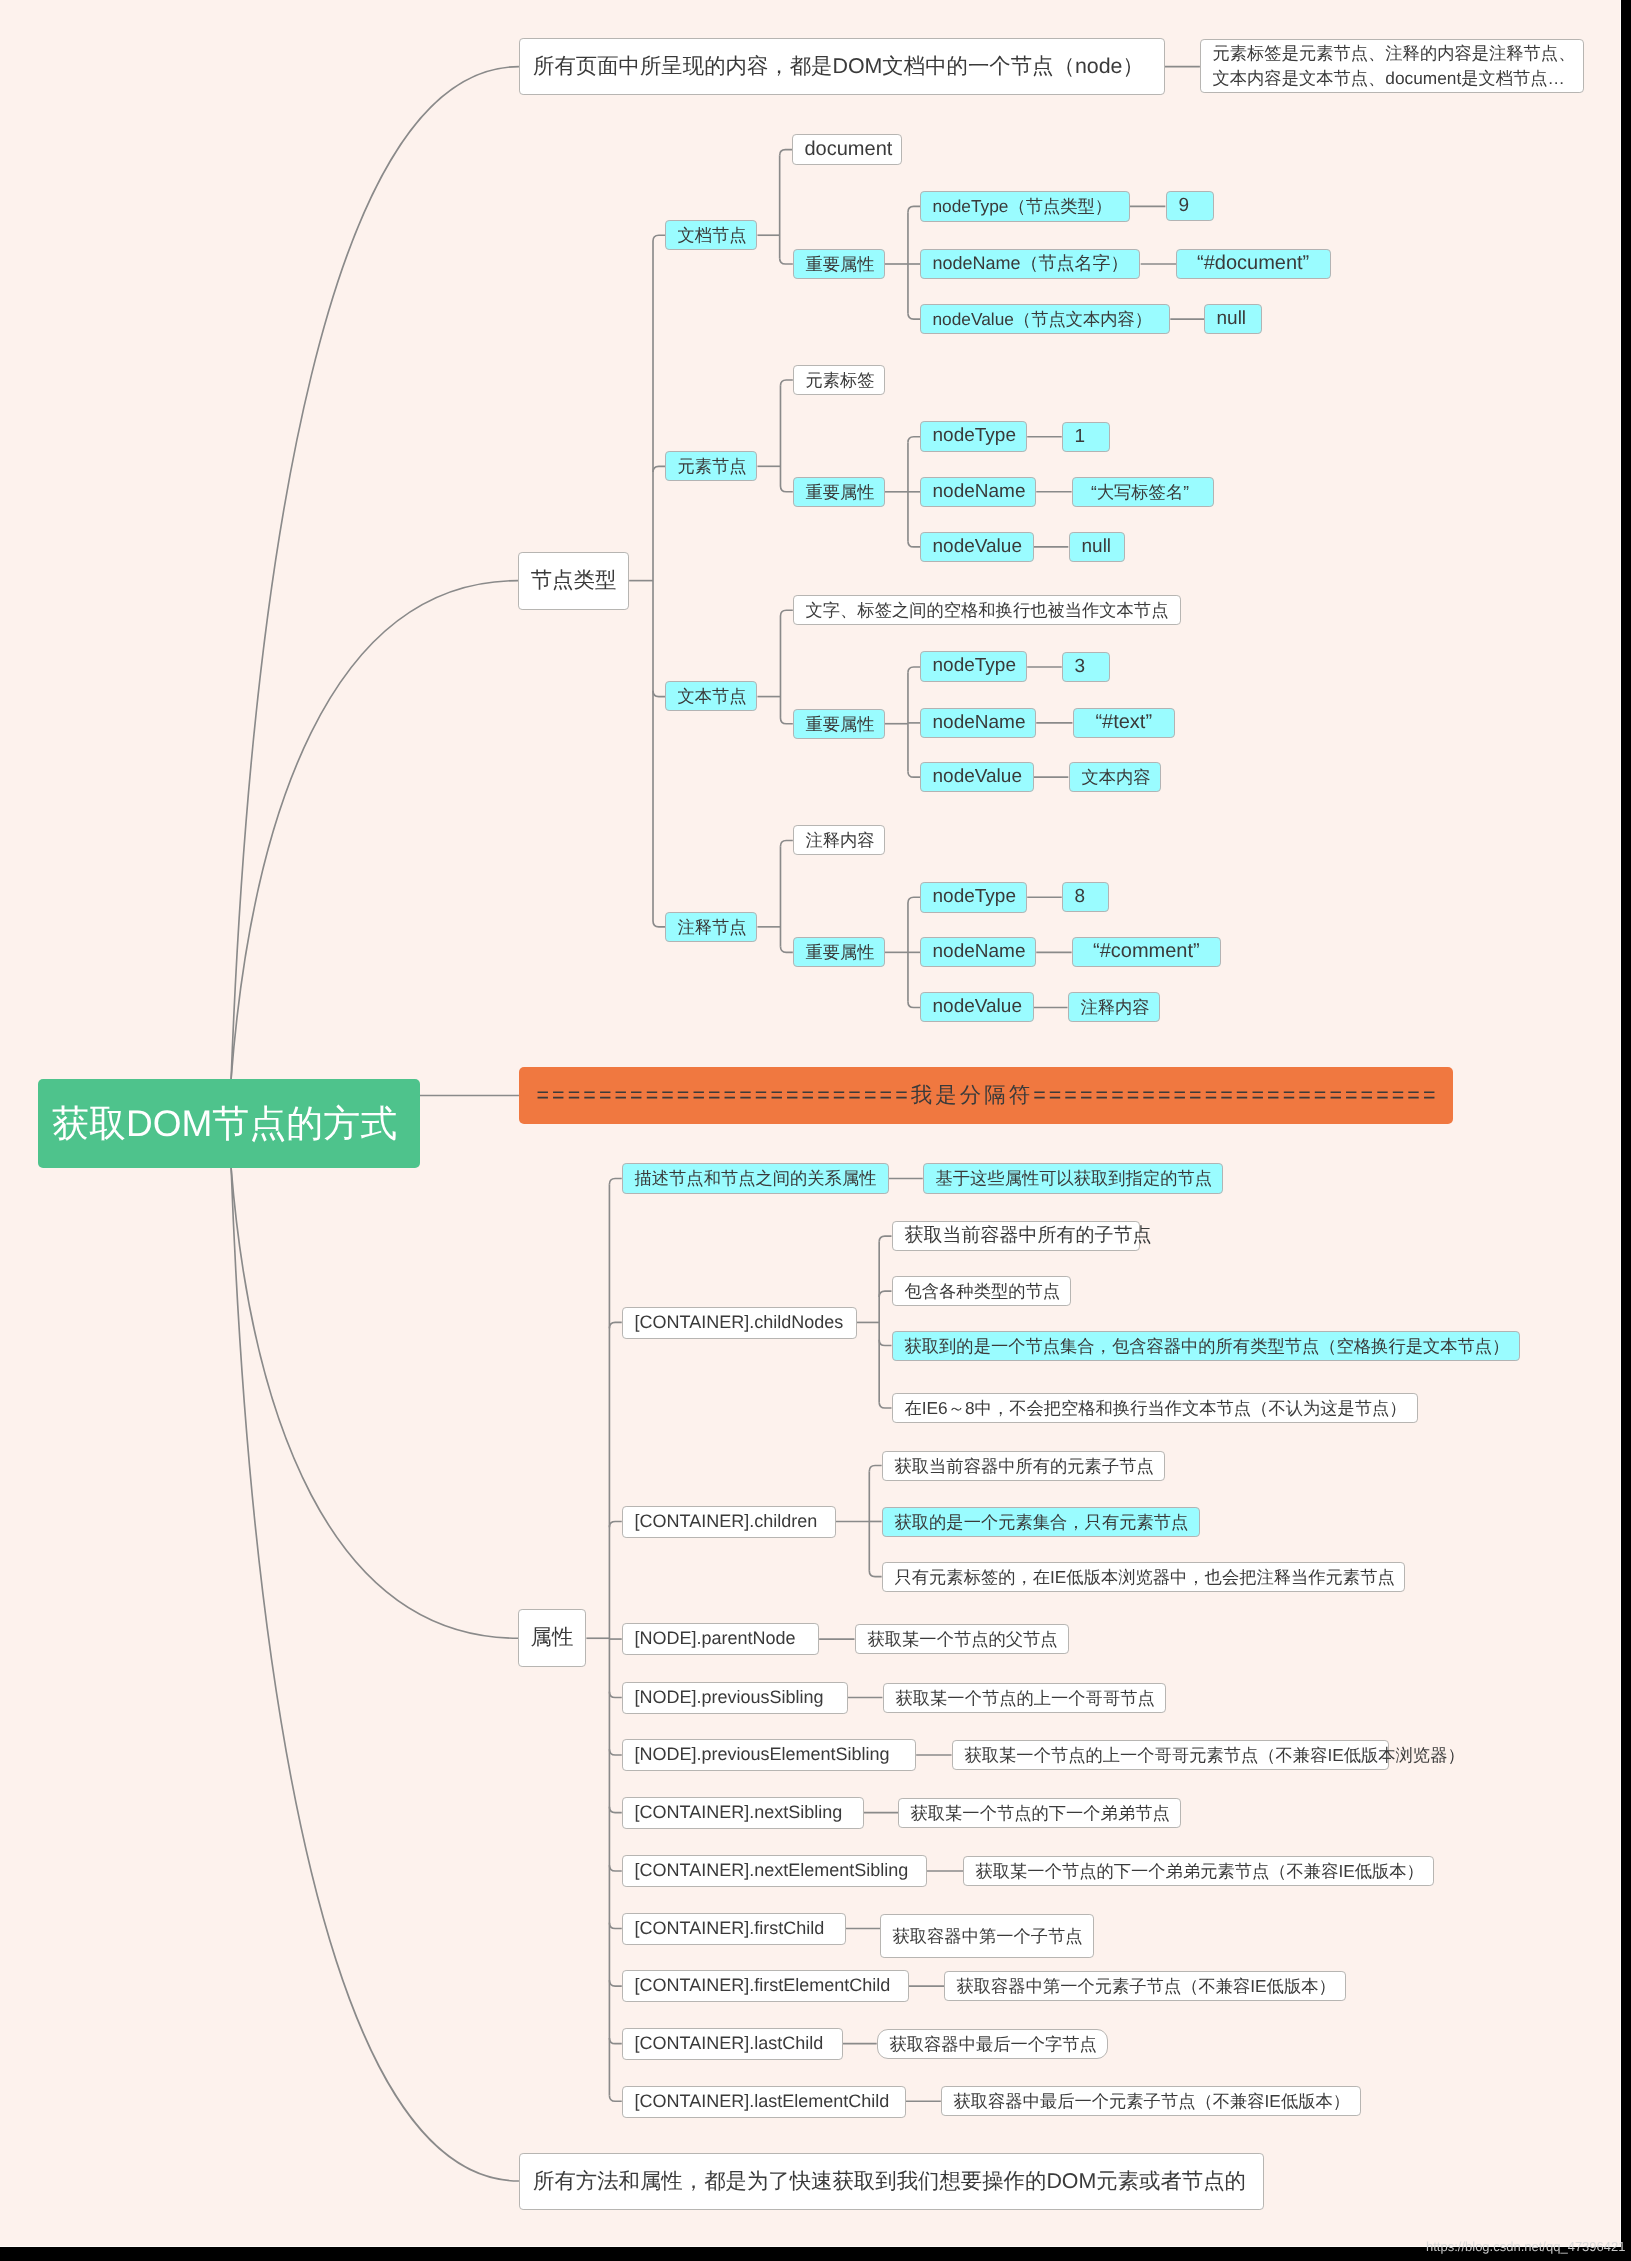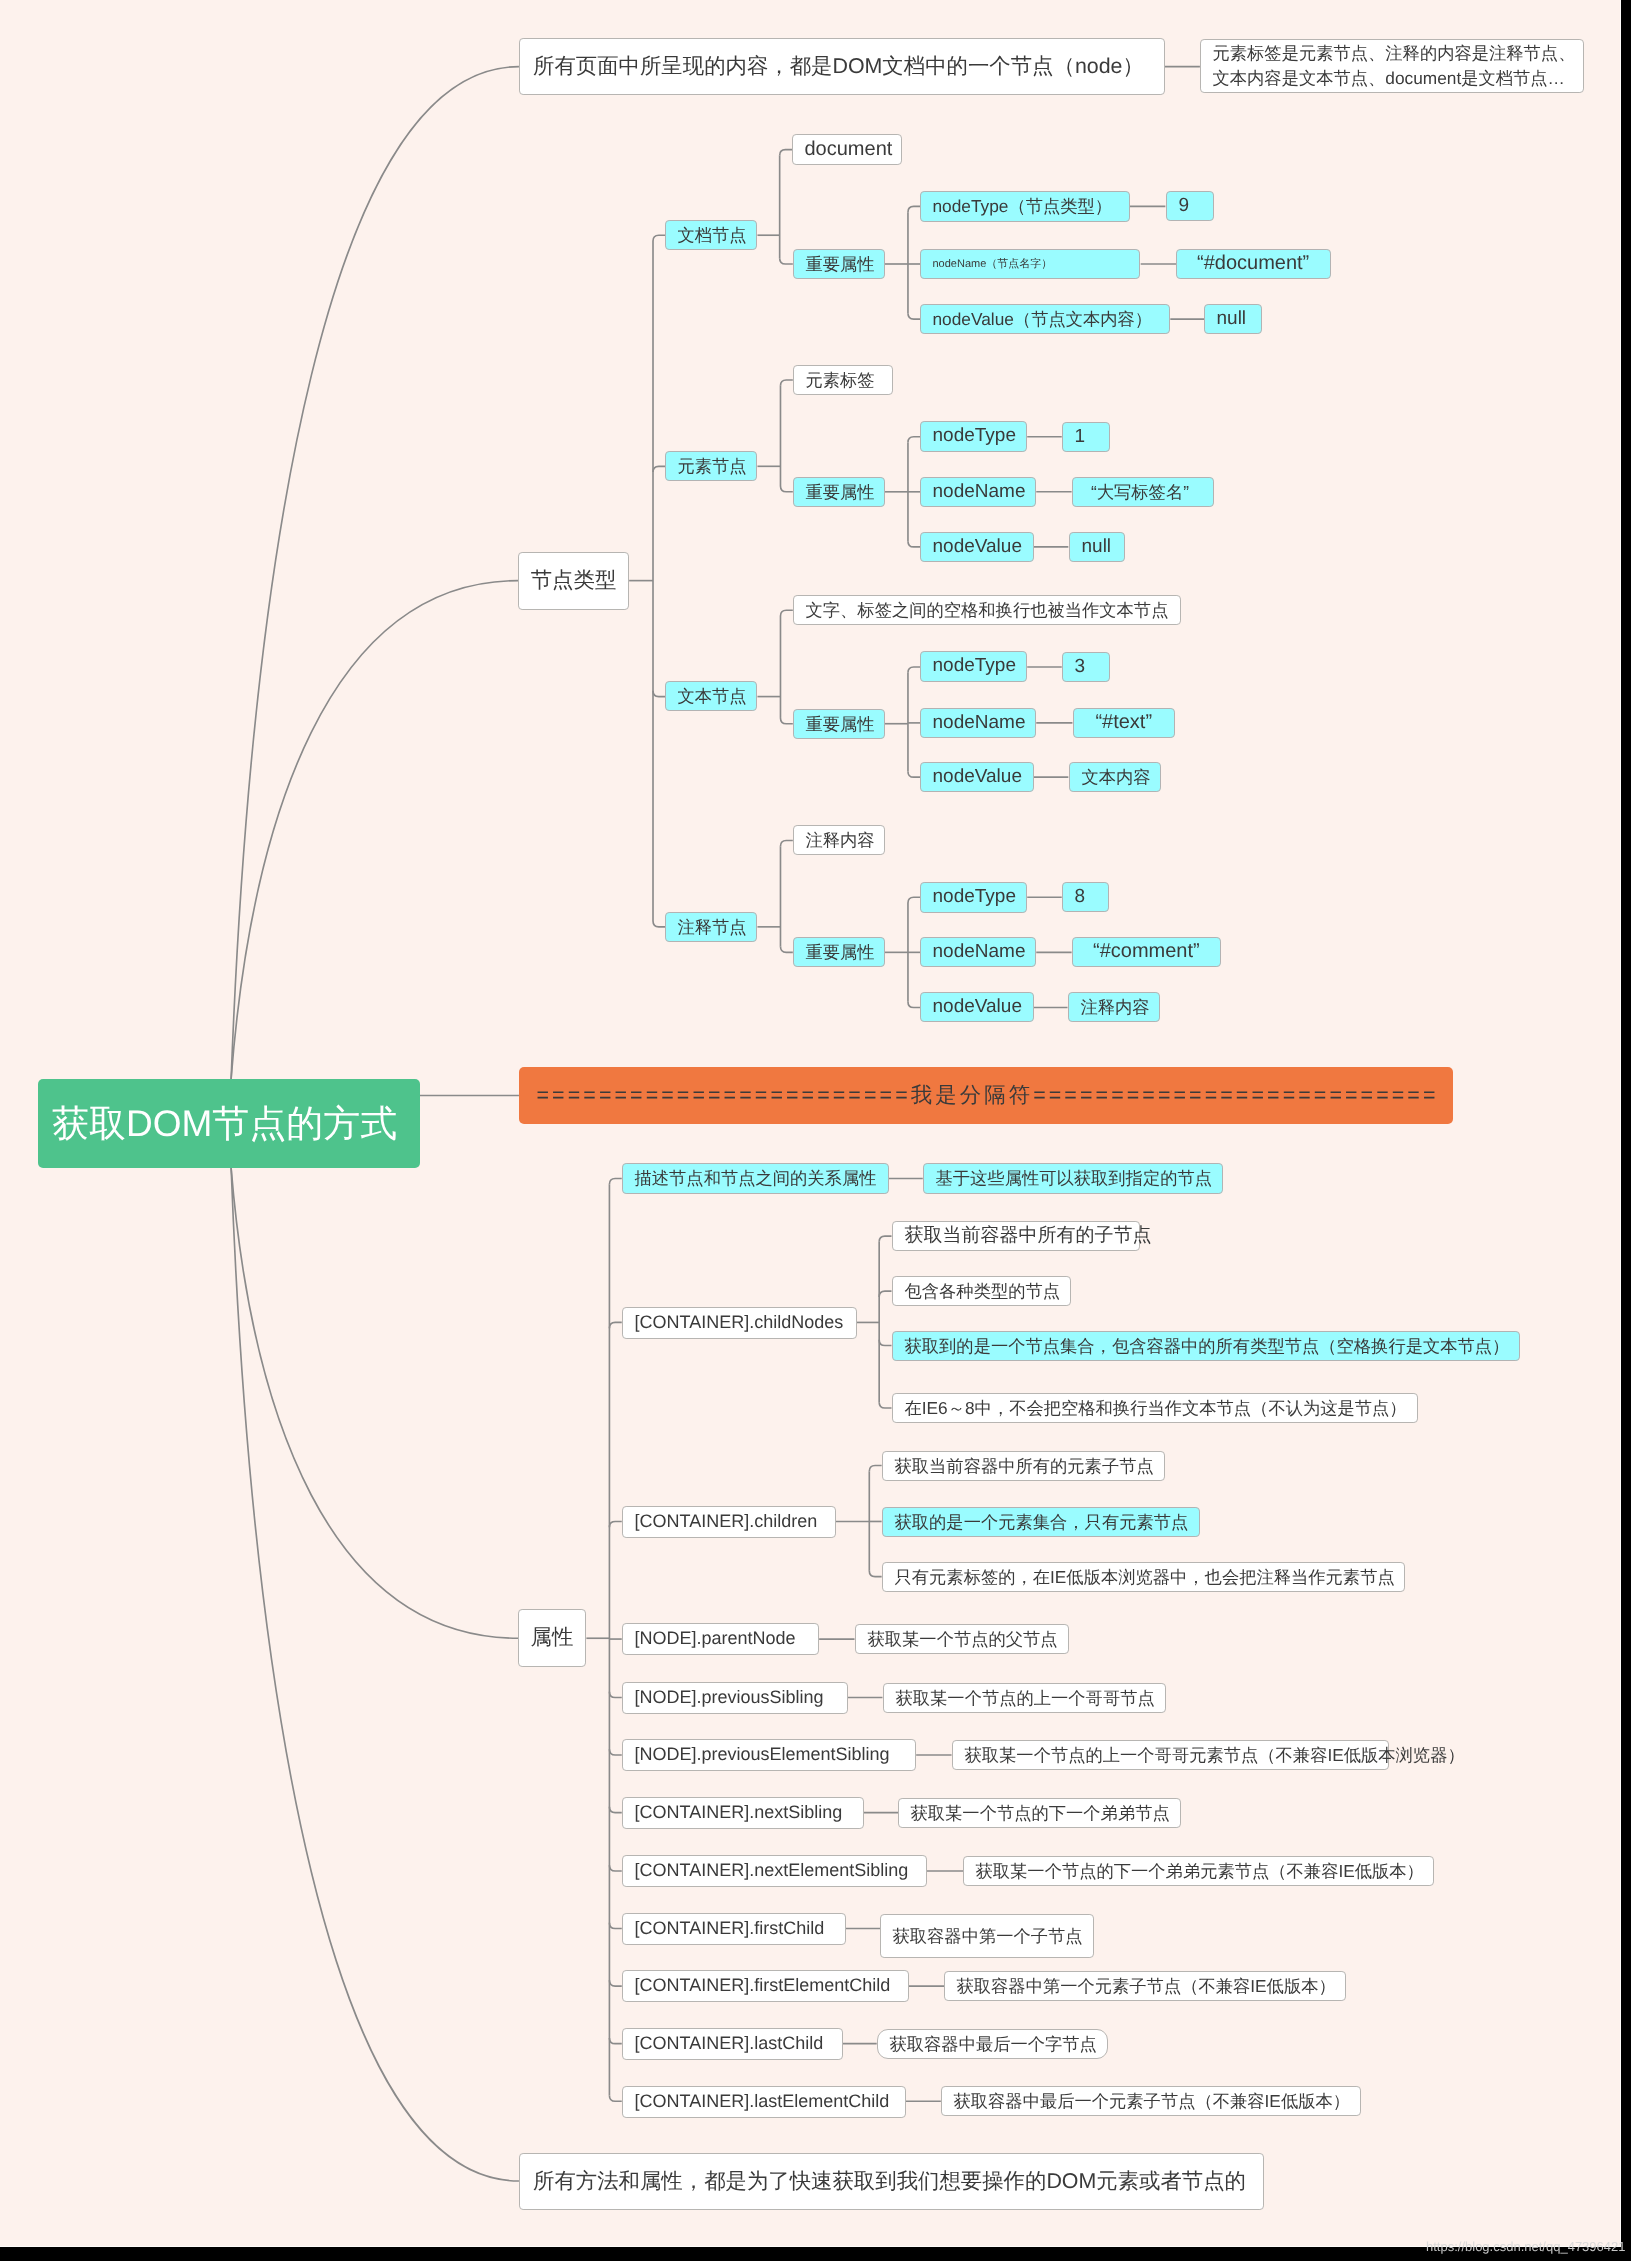--- a/index.html
+++ b/index.html
@@ -126,26 +126,26 @@
         <div class="node n-green" style="left: 38px; top: 1079px; width: 382px; height: 89px; font-size: 37px; padding-left: 14px;"><span>获取DOM节点的方式</span></div>
         <div class="node n-white" style="left: 519px; top: 38px; width: 646px; height: 57px; font-size: 21.4px; padding-left: 13px;"><span>所有页面中所呈现的内容，都是DOM文档中的一个节点（node）</span></div>
         <div class="node n-white" style="left: 1200px; top: 39px; width: 384px; height: 54px; font-size: 17.3px; padding-left: 11.5px; line-height: 25px;"><span>元素标签是元素节点、注释的内容是注释节点、
 文本内容是文本节点、document是文档节点…</span></div>
         <div class="node n-white a-center" style="left: 518px; top: 552px; width: 111px; height: 58px; font-size: 21.4px;"><span>节点类型</span></div>
         <div class="node n-cyan" style="left: 665px; top: 220px; width: 92px; height: 30px; font-size: 17.3px; padding-left: 11.5px;"><span>文档节点</span></div>
         <div class="node n-white" style="left: 792px; top: 134px; width: 110px; height: 31px; font-size: 20px; padding-left: 11.5px;"><span>document</span></div>
         <div class="node n-cyan" style="left: 793px; top: 249px; width: 92px; height: 30px; font-size: 17.3px; padding-left: 11.5px;"><span>重要属性</span></div>
         <div class="node n-cyan" style="left: 920px; top: 191px; width: 210px; height: 31px; font-size: 17.3px; padding-left: 11.5px;"><span>nodeType（节点类型）</span></div>
         <div class="node n-cyan" style="left: 1166px; top: 191px; width: 48px; height: 30px; font-size: 19px; padding-left: 11.5px;"><span>9</span></div>
-        <div class="node n-cyan" style="left: 920px; top: 249px; width: 220px; height: 30px; font-size: 11px; padding-left: 11.5px;"><span>nodeName（节点名字）</span></div>
+        <div class="node n-cyan" style="left: 920px; top: 249px; width: 220px; height: 30px; font-size: 18px; padding-left: 11.5px;"><span>nodeName（节点名字）</span></div>
         <div class="node n-cyan" style="left: 1176px; top: 249px; width: 155px; height: 30px; font-size: 20px; padding-left: 20px;"><span>“#document”</span></div>
         <div class="node n-cyan" style="left: 920px; top: 304px; width: 250px; height: 30px; font-size: 17.3px; padding-left: 11.5px;"><span>nodeValue（节点文本内容）</span></div>
         <div class="node n-cyan" style="left: 1204px; top: 304px; width: 58px; height: 30px; font-size: 19px; padding-left: 11.5px;"><span>null</span></div>
         <div class="node n-cyan" style="left: 665px; top: 451px; width: 92px; height: 30px; font-size: 17.3px; padding-left: 11.5px;"><span>元素节点</span></div>
-        <div class="node n-white" style="left: 793px; top: 365px; width: 100px; height: 30px; font-size: 17.3px; padding-left: 11.5px;"><span>元素标签</span></div>
+        <div class="node n-white" style="left: 793px; top: 365px; width: 92px; height: 30px; font-size: 17.3px; padding-left: 11.5px;"><span>元素标签</span></div>
         <div class="node n-cyan" style="left: 793px; top: 477px; width: 92px; height: 30px; font-size: 17.3px; padding-left: 11.5px;"><span>重要属性</span></div>
         <div class="node n-cyan" style="left: 920px; top: 421px; width: 107px; height: 31px; font-size: 19px; padding-left: 11.5px;"><span>nodeType</span></div>
         <div class="node n-cyan" style="left: 1062px; top: 422px; width: 48px; height: 30px; font-size: 19px; padding-left: 11.5px;"><span>1</span></div>
         <div class="node n-cyan" style="left: 920px; top: 477px; width: 116px; height: 30px; font-size: 19px; padding-left: 11.5px;"><span>nodeName</span></div>
         <div class="node n-cyan" style="left: 1072px; top: 477px; width: 142px; height: 30px; font-size: 17.3px; padding-left: 18px;"><span>“大写标签名”</span></div>
         <div class="node n-cyan" style="left: 920px; top: 532px; width: 114px; height: 30px; font-size: 19px; padding-left: 11.5px;"><span>nodeValue</span></div>
         <div class="node n-cyan" style="left: 1069px; top: 532px; width: 56px; height: 30px; font-size: 19px; padding-left: 11.5px;"><span>null</span></div>
         <div class="node n-cyan" style="left: 665px; top: 681px; width: 92px; height: 30px; font-size: 17.3px; padding-left: 11.5px;"><span>文本节点</span></div>
         <div class="node n-white" style="left: 793px; top: 595px; width: 388px; height: 30px; font-size: 17.3px; padding-left: 11.5px;"><span>文字、标签之间的空格和换行也被当作文本节点</span></div>
         <div class="node n-cyan" style="left: 793px; top: 709px; width: 92px; height: 30px; font-size: 17.3px; padding-left: 11.5px;"><span>重要属性</span></div>

